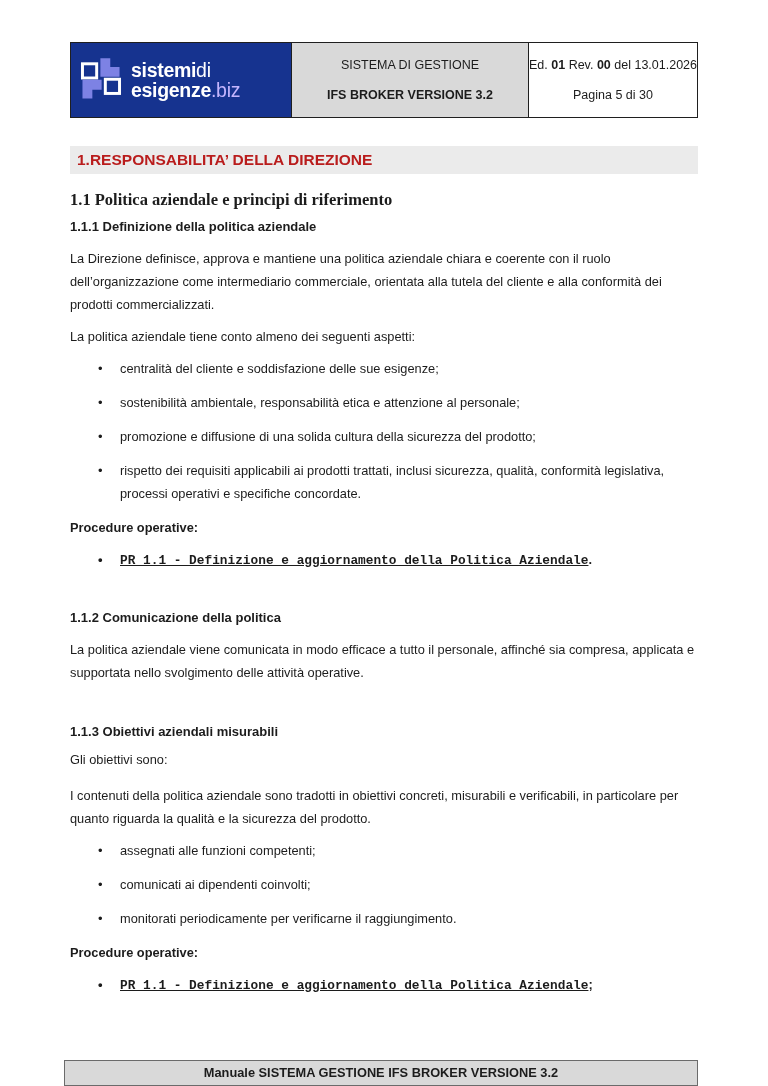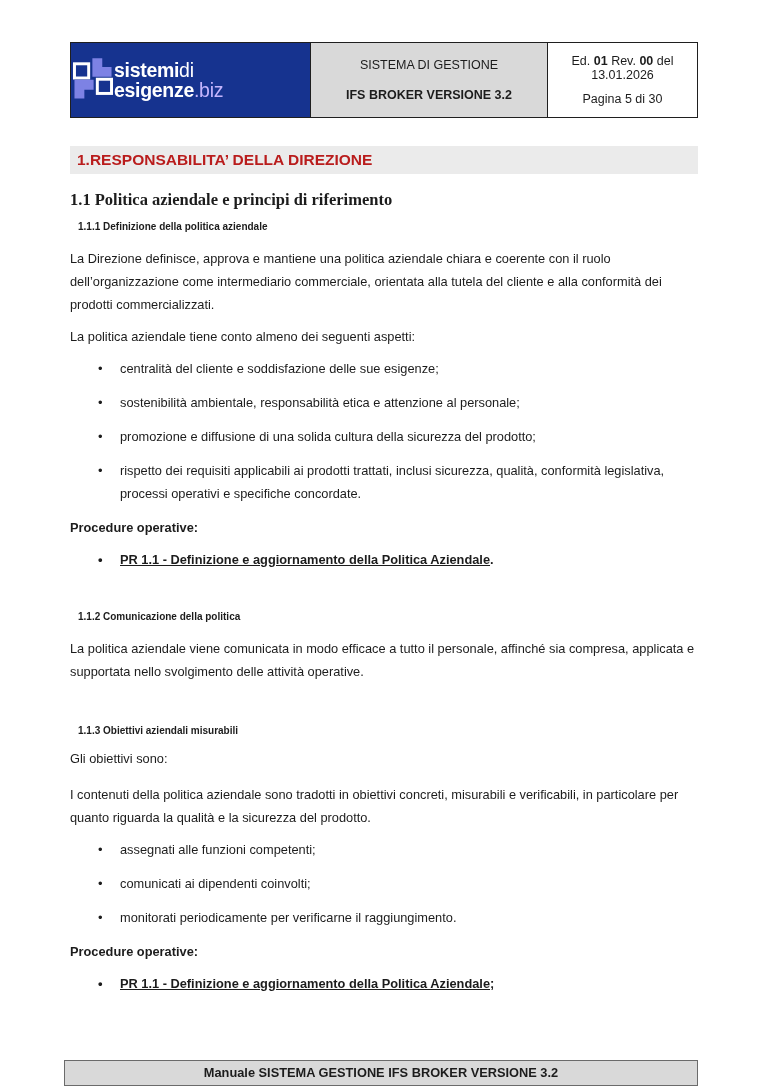--- a/index.html
+++ b/index.html
@@ -15,23 +15,23 @@
   .content { padding: 0 70px; }
 
   
   .doc-header {
     display: flex;
     margin-top: 42px;
     height: 76px;
     border: 1.5px solid #1f1f1f;
   }
   .cell-logo {
-    width: 239px; background: #16338f;
+    width: 220px; background: #16338f;
     display: flex; align-items: center;
-    padding-left: 1px; 
+    padding-left: 9px; gap: 9px;
   }
   .logo-icon { flex: 0 0 auto; }
   .logo-text { line-height: 20px; font-size: 19.5px; color: #ffffff; letter-spacing: -0.3px; }
   .lt-bold { font-weight: 700; }
   .lt-light { font-weight: 400; }
   .lt-biz { color: #c4b5fd; font-weight: 400; }
 
   .cell-system {
     width: 238px; background: #d9d9d9;
     border-left: 1.5px solid #1f1f1f; border-right: 1.5px solid #1f1f1f;
@@ -55,22 +55,22 @@
     color: #b91c1c;
   }
 
   
   h2.serif {
     font-family: "Liberation Serif", serif;
     font-size: 16.5px; font-weight: 700; line-height: 20px;
     margin: 16px 0 0;
   }
   h3.sub {
-    font-size: 10px; font-weight: 700; line-height: 15px;
-    margin: 9px 8px 0;
+    font-size: 13px; font-weight: 700; line-height: 15px;
+    margin: 9px 0 0;
   }
   h3.mt-38 { margin-top: 38px; }
   h3.mt-40 { margin-top: 40px; }
 
   
   p.body { font-size: 12.8px; line-height: 23px; margin: 13px 0 0; }
   p.body.tight { margin-top: 9px; }
   p.proc-label { font-weight: 700; margin-top: 0; }
 
   ul.bullets {
@@ -81,21 +81,21 @@
     position: relative;
     font-size: 12.8px; line-height: 23px;
     margin-bottom: 11px;
   }
   ul.bullets li::before {
     content: "\2022";
     position: absolute; left: -22px; top: 0;
     font-size: 13px;
   }
   .proc-item { font-weight: 700; }
-  .proc-link { text-decoration: underline; }
+  .proc-link { text-decoration: underline; font-family: Liberation Mono, monospace; }
 
   
   .doc-footer {
     position: absolute;
     left: 64px; right: 70px; top: 1018px;
     background: #d9d9d9;
     border: 1.5px solid #6b6b6b;
     text-align: center;
     font-size: 12.8px; font-weight: 700;
     padding: 4px 0 5px;

